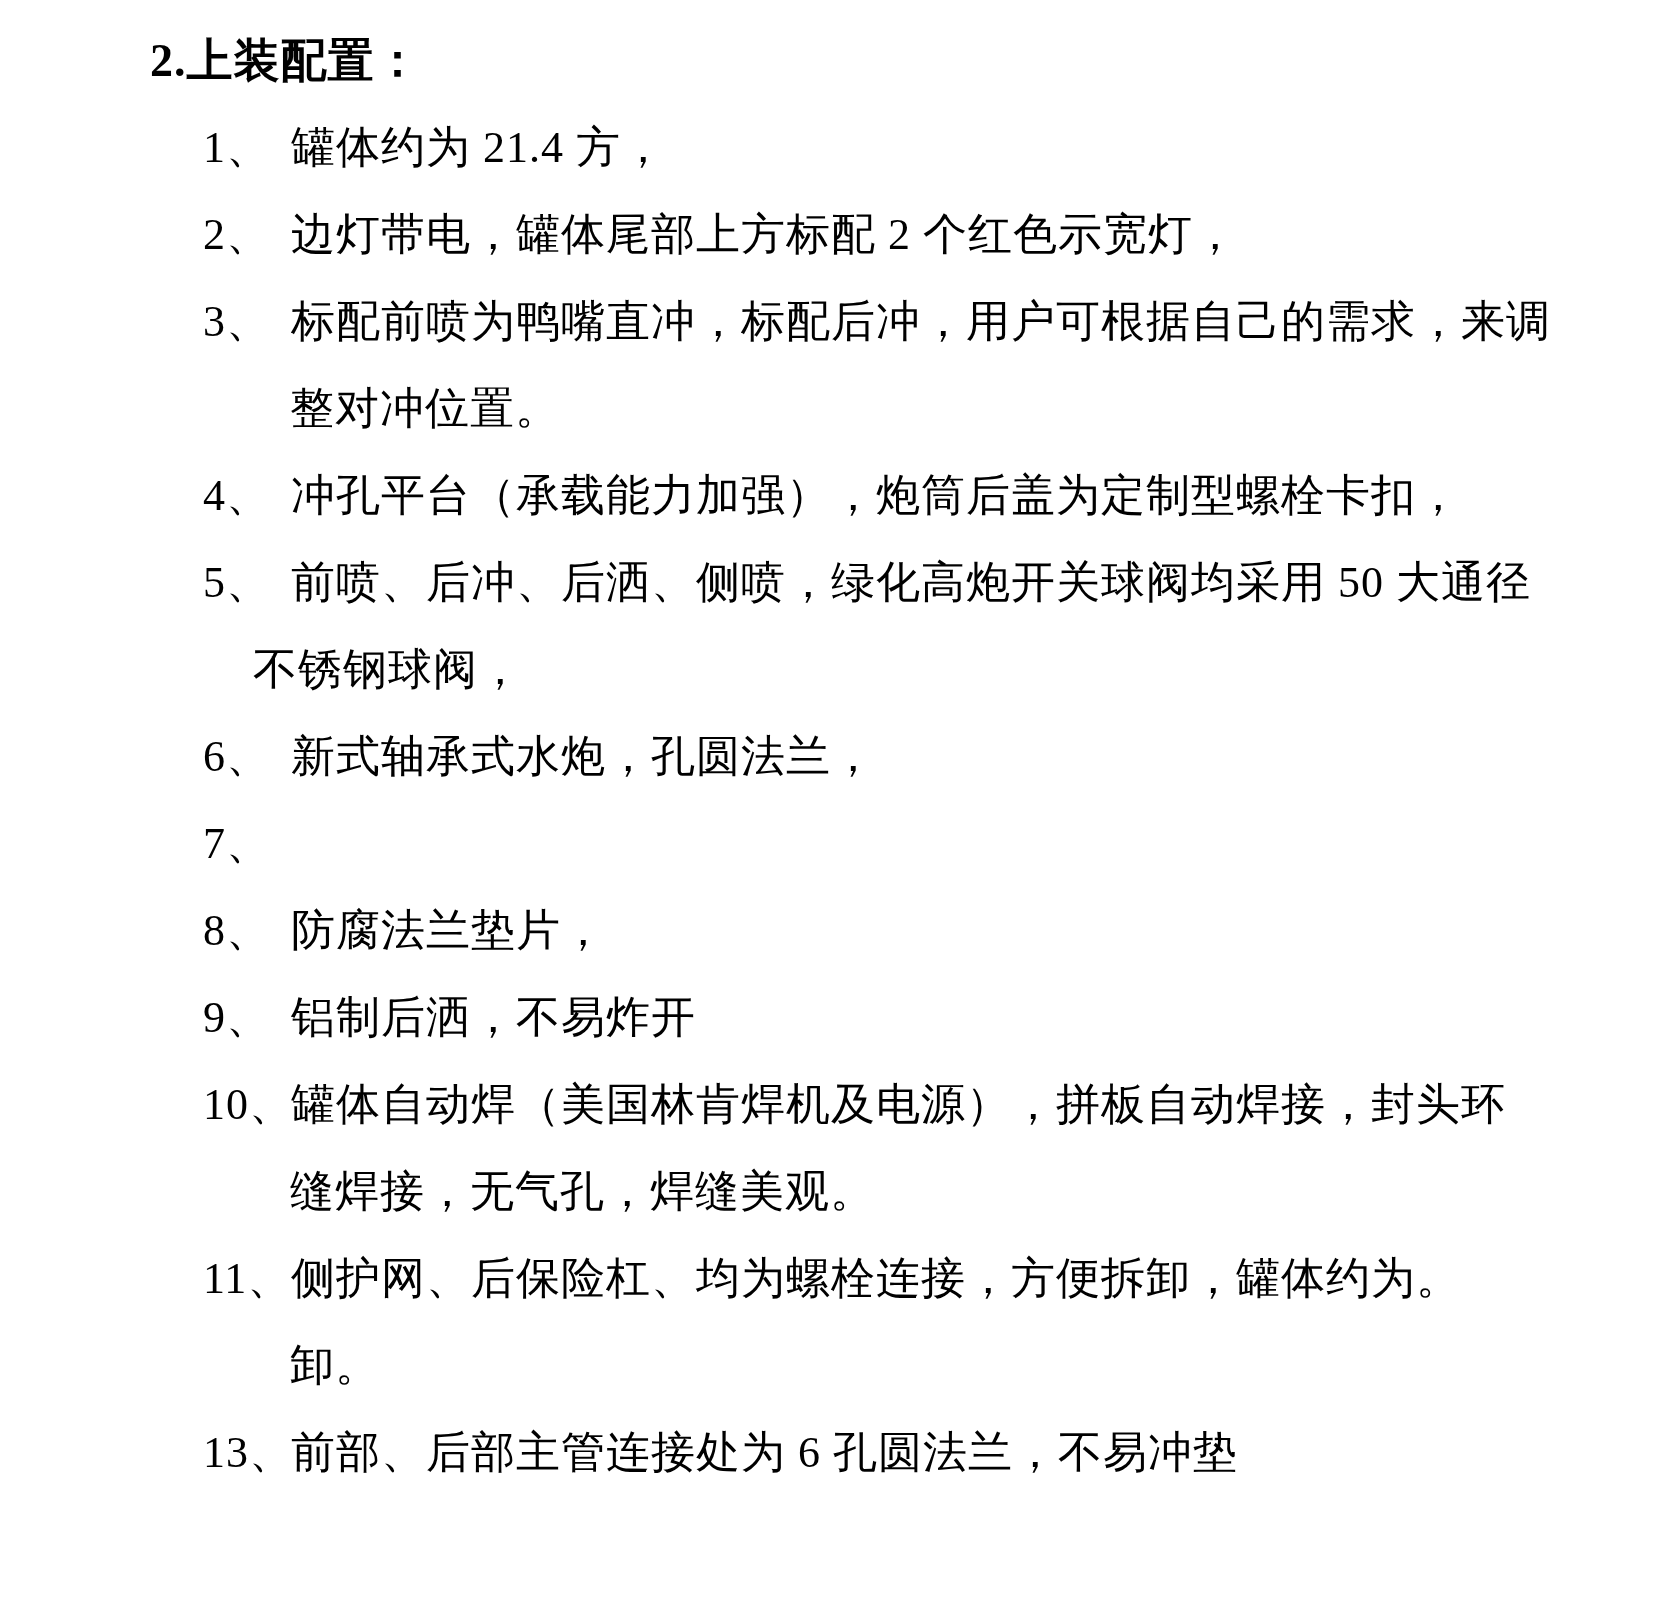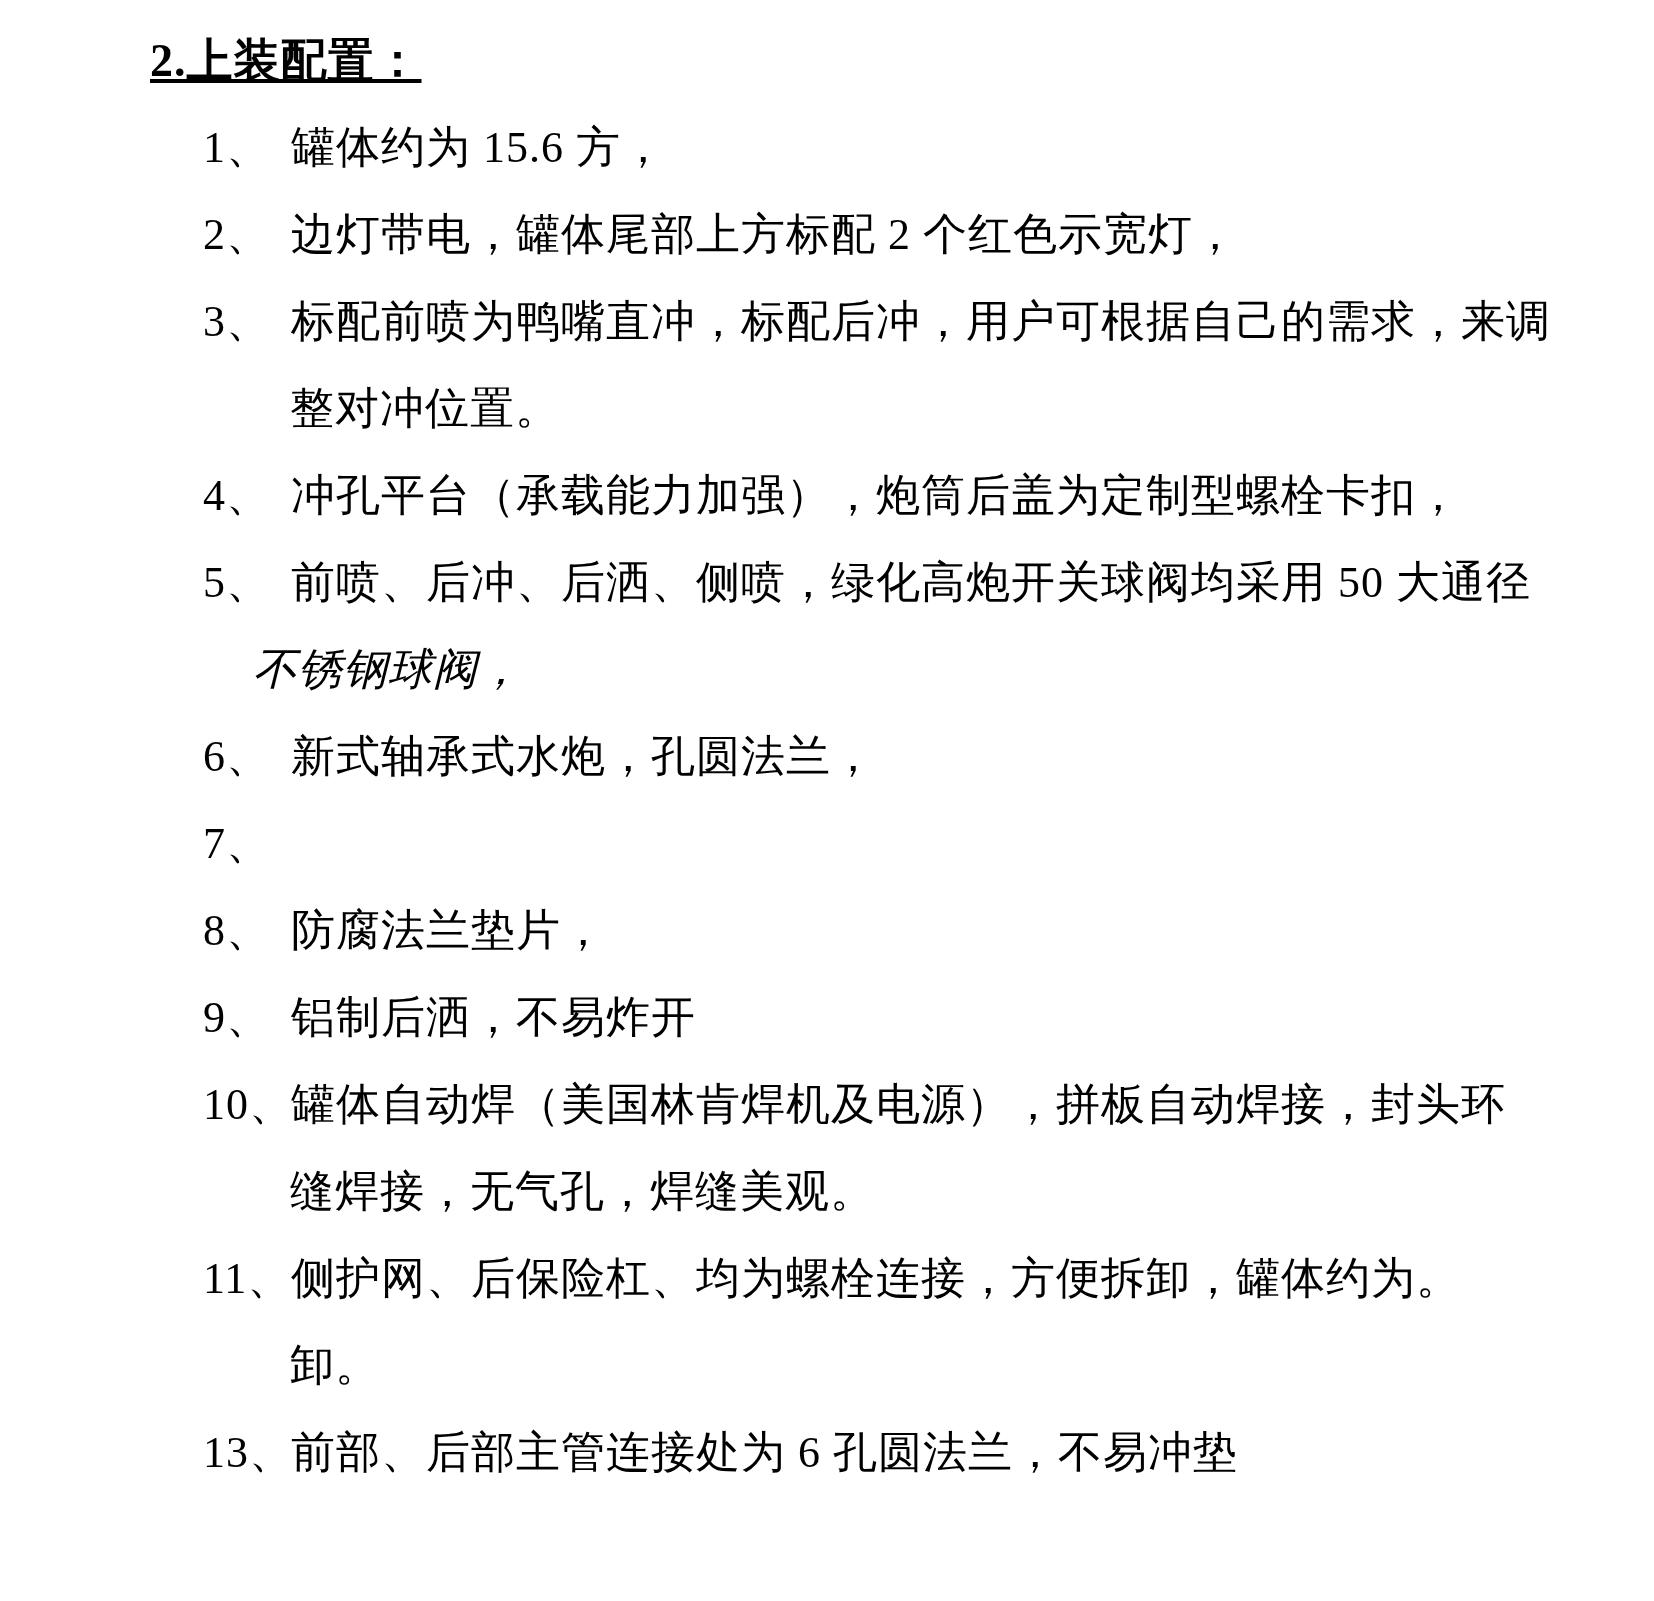--- a/index.html
+++ b/index.html
@@ -22,51 +22,49 @@
   }
   .heading-line {
     height: 87px;
     display: flex;
     align-items: center;
     padding-left: 150px;
     font-size: 46px;
     font-weight: bold;
     letter-spacing: 1px;
     white-space: pre;
-    text-decoration: underline;
   }
   .line {
     height: 87px;
     display: flex;
     align-items: center;
     padding-left: 203px;
     font-size: 44px;
     letter-spacing: 1px;
     white-space: pre;
   }
   .line .num {
     display: inline-block;
     width: 88px;
     flex: none;
   }
   .line.cont {
     padding-left: 290px;
   }
   .line.cont-short {
     padding-left: 253px;
-    font-style: italic;
   }
 </style>
 </head>
 <body>
 
 <div class="page">
   <div class="heading-line">2.上装配置：</div>
   <div>
-      <div class="line"><span class="num">1、</span><span>罐体约为 15.6 方，</span></div>
+      <div class="line"><span class="num">1、</span><span>罐体约为 21.4 方，</span></div>
       <div class="line"><span class="num">2、</span><span>边灯带电，罐体尾部上方标配 2 个红色示宽灯，</span></div>
       <div class="line"><span class="num">3、</span><span>标配前喷为鸭嘴直冲，标配后冲，用户可根据自己的需求，来调</span></div>
       <div class="line cont">整对冲位置。</div>
       <div class="line"><span class="num">4、</span><span>冲孔平台（承载能力加强），炮筒后盖为定制型螺栓卡扣，</span></div>
       <div class="line"><span class="num">5、</span><span>前喷、后冲、后洒、侧喷，绿化高炮开关球阀均采用 50 大通径</span></div>
       <div class="line cont-short">不锈钢球阀，</div>
       <div class="line"><span class="num">6、</span><span>新式轴承式水炮，孔圆法兰，</span></div>
       <div class="line"><span class="num">7、</span></div>
       <div class="line"><span class="num">8、</span><span>防腐法兰垫片，</span></div>
       <div class="line"><span class="num">9、</span><span>铝制后洒，不易炸开</span></div>

